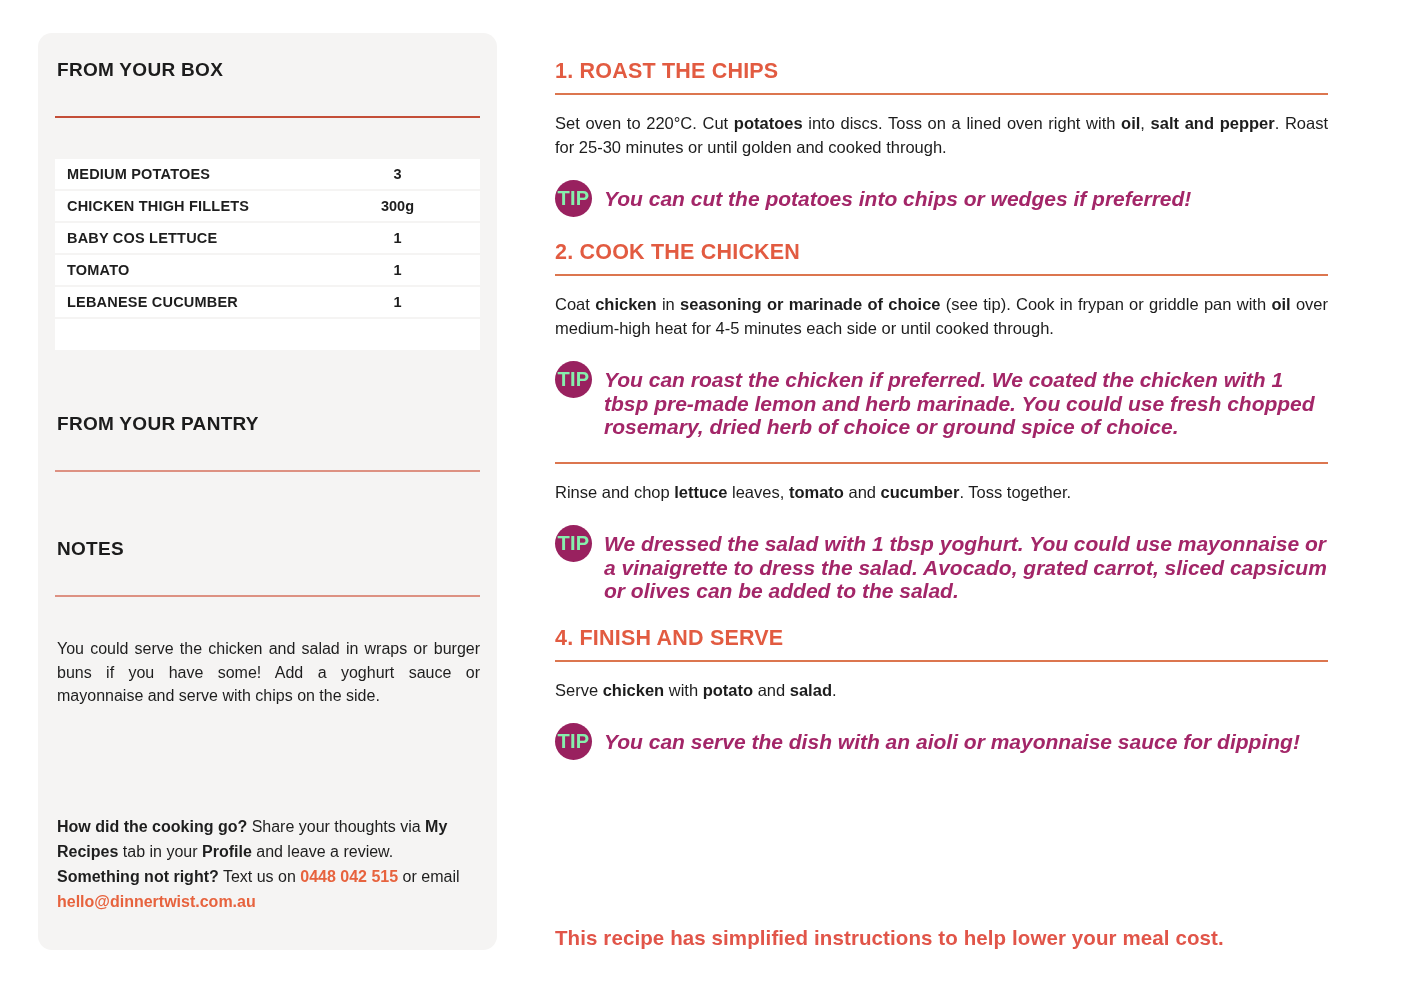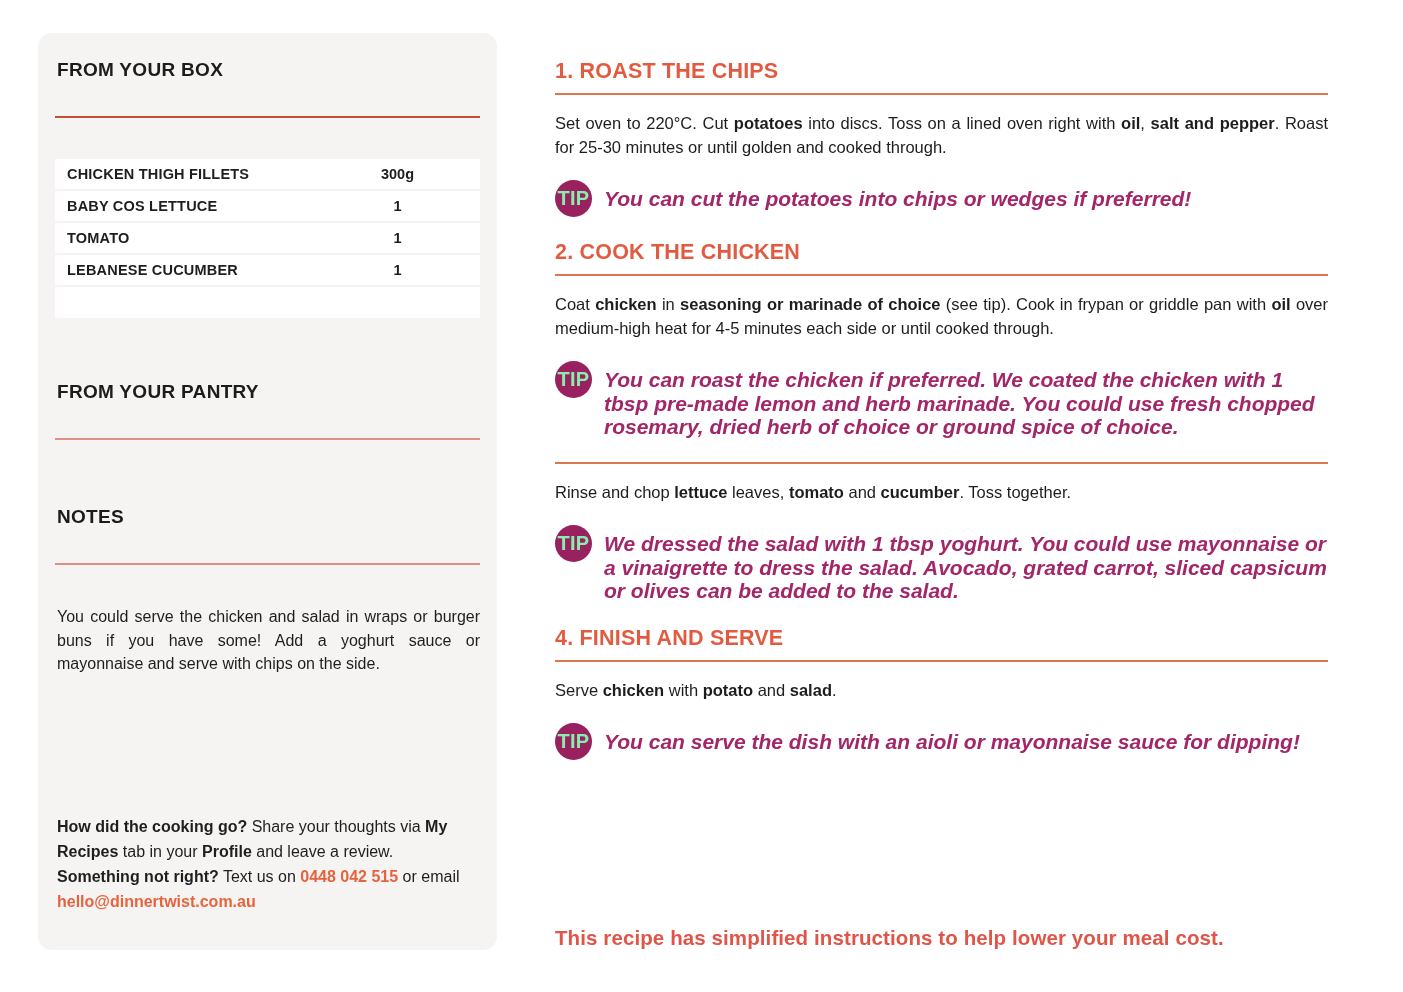--- a/index.html
+++ b/index.html
@@ -68,20 +68,24 @@
 </style>
 </head>
 <body>
 
 <aside class="sidebar">
   <h2 class="side-title">FROM YOUR BOX</h2>
   <div class="rule-box"></div>
 
   <div class="ing-table">
     <div class="ing-row">
+      <span class="ing-name">MEDIUM POTATOES</span>
+      <span class="ing-qty">3</span>
+    </div>
+    <div class="ing-row">
       <span class="ing-name">CHICKEN THIGH FILLETS</span>
       <span class="ing-qty">300g</span>
     </div>
     <div class="ing-row">
       <span class="ing-name">BABY COS LETTUCE</span>
       <span class="ing-qty">1</span>
     </div>
     <div class="ing-row">
       <span class="ing-name">TOMATO</span>
       <span class="ing-qty">1</span>

